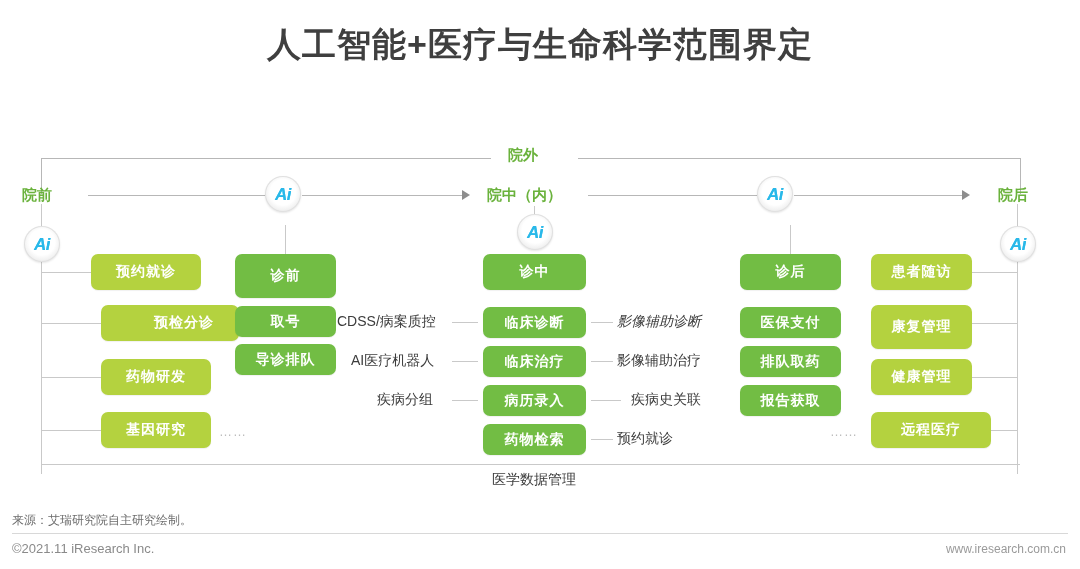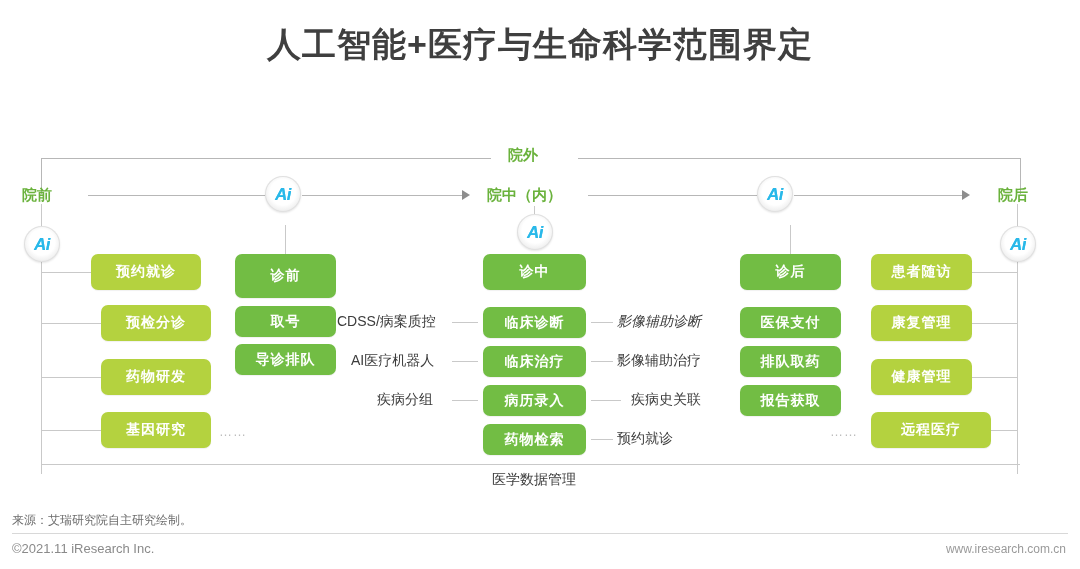--- a/index.html
+++ b/index.html
@@ -165,21 +165,21 @@
   <div class="hline soft" style="left:957px;top:430px;width:60px;"></div>
 
   <div class="hline soft" style="left:41px;top:464px;width:979px;"></div>
   <div class="note center" style="left:444px;top:471px;width:180px;">医学数据管理</div>
 
   <div class="vline soft" style="left:285px;top:225px;height:29px;"></div>
 
   <div class="vline soft" style="left:790px;top:225px;height:29px;"></div>
 
   <div class="pill light" style="left:91px;top:254px;width:110px;height:36px;">预约就诊</div>
-  <div class="pill light" style="left:101px;top:305px;width:110px;height:36px;">预检分诊</div>
+  <div class="pill light" style="left:101px;top:305px;width:110px;height:36px;padding-left:28px;">预检分诊</div>
   <div class="pill light" style="left:101px;top:359px;width:110px;height:36px;">药物研发</div>
   <div class="pill light" style="left:101px;top:412px;width:110px;height:36px;">基因研究</div>
   <div class="dots" style="left:219px;top:424px;">……</div>
 
   <div class="pill dark" style="left:235px;top:254px;width:101px;height:44px;">诊前</div>
   <div class="pill dark" style="left:235px;top:306px;width:101px;height:31px;">取号</div>
   <div class="pill dark" style="left:235px;top:344px;width:101px;height:31px;">导诊排队</div>
 
   <div class="note" style="left:337px;top:313px;">CDSS/病案质控</div>
   <div class="note" style="left:351px;top:352px;">AI医疗机器人</div>
@@ -203,21 +203,21 @@
   <div class="note" style="left:631px;top:391px;">疾病史关联</div>
   <div class="note" style="left:617px;top:430px;">预约就诊</div>
 
   <div class="pill dark" style="left:740px;top:254px;width:101px;height:36px;">诊后</div>
   <div class="pill dark" style="left:740px;top:307px;width:101px;height:31px;">医保支付</div>
   <div class="pill dark" style="left:740px;top:346px;width:101px;height:31px;">排队取药</div>
   <div class="pill dark" style="left:740px;top:385px;width:101px;height:31px;">报告获取</div>
   <div class="dots" style="left:830px;top:424px;">……</div>
 
   <div class="pill light" style="left:871px;top:254px;width:101px;height:36px;">患者随访</div>
-  <div class="pill light" style="left:871px;top:305px;width:101px;height:36px;text-align:right;">康复管理</div>
+  <div class="pill light" style="left:871px;top:305px;width:101px;height:44px;text-align:right;">康复管理</div>
   <div class="pill light" style="left:871px;top:359px;width:101px;height:36px;">健康管理</div>
   <div class="pill light" style="left:871px;top:412px;width:120px;height:36px;">远程医疗</div>
 
   <div class="src">来源：艾瑞研究院自主研究绘制。</div>
   <div class="footrule"></div>
   <div class="copyright">©2021.11 iResearch Inc.</div>
   <div class="weburl">www.iresearch.com.cn</div>
 
 </div>
 

